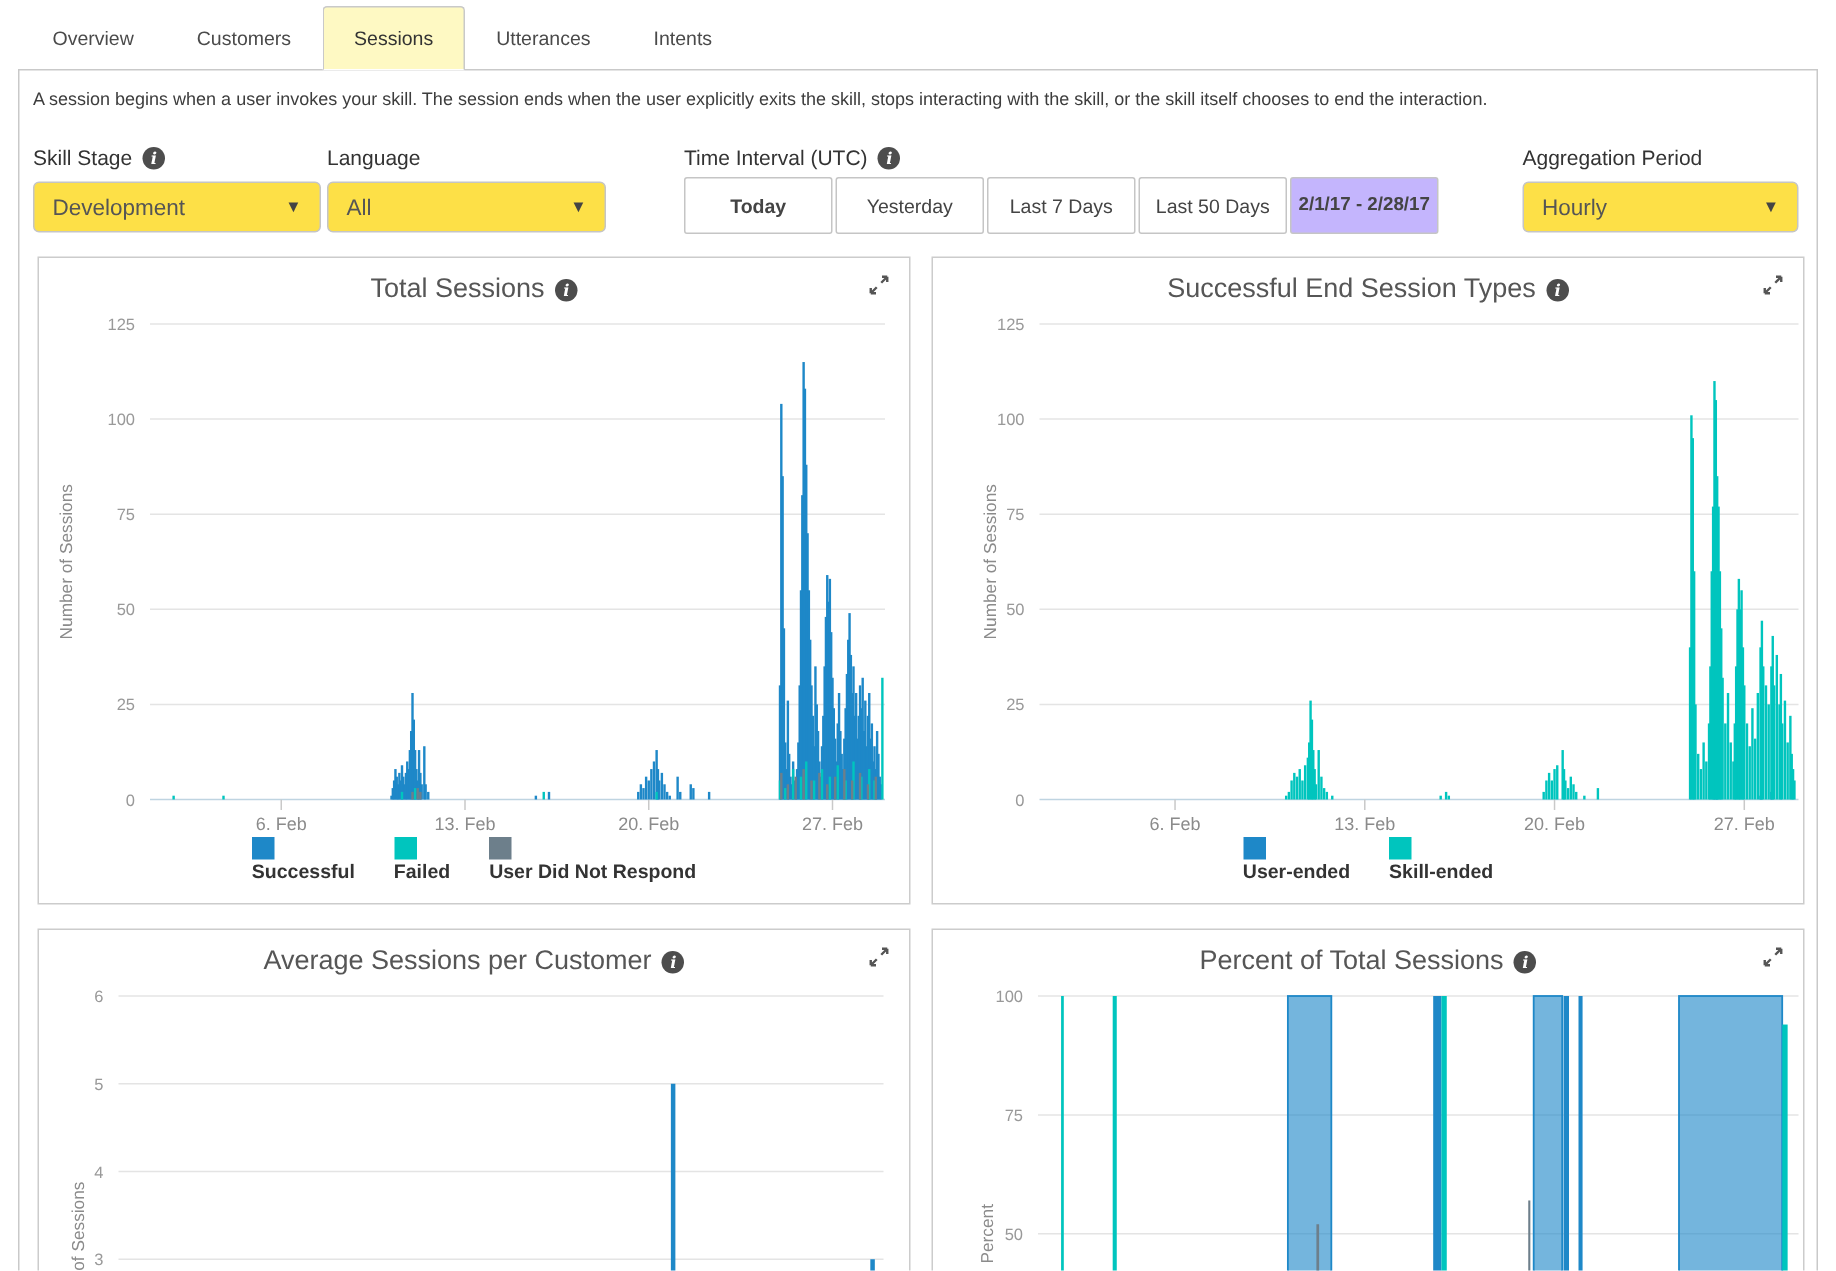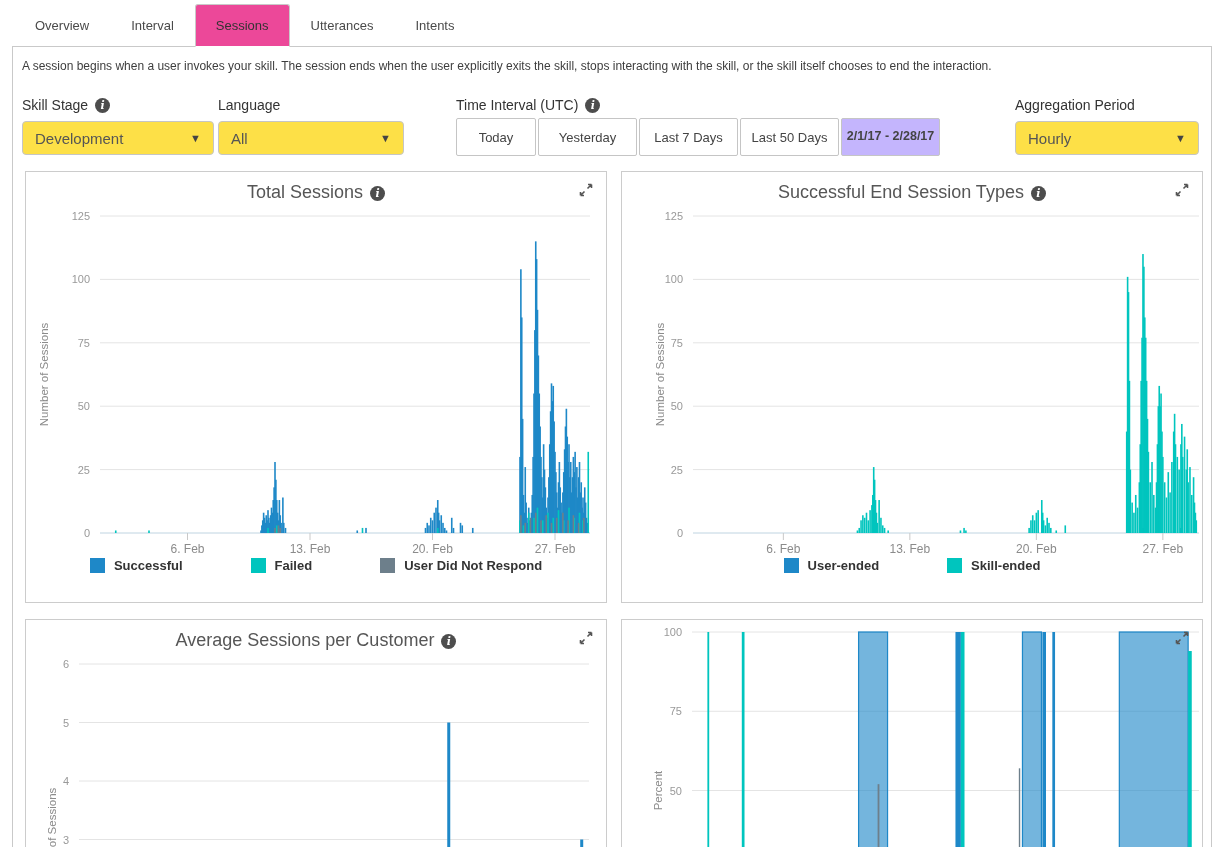--- a/index.html
+++ b/index.html
@@ -3,21 +3,21 @@
 <meta charset="utf-8">
 <style>
   html,body{margin:0;padding:0;}
   body{width:1224px;height:847px;overflow:hidden;background:#fff;
        font-family:"Liberation Sans",sans-serif;color:#333;position:relative;}
   
   .tabbar{position:absolute;top:0;left:0;right:0;height:46px;display:flex;
           align-items:flex-end;padding-left:14px;z-index:3;}
   .tab{padding:13px 20px 13px;font-size:13px;color:#4a4a4a;cursor:pointer;
        border:1px solid transparent;margin-bottom:-1px;background:transparent;}
-  .tab.active{background:#ec4899;border-color:#c9c9c9;border-bottom-color:#fff;
+  .tab.active{background:#fef9c3;border-color:#c9c9c9;border-bottom-color:#fff;
        border-radius:3px 3px 0 0;color:#333;}
   
   .main{position:absolute;left:12px;right:12px;top:46px;height:900px;
         border:1px solid #c9c9c9;background:#fff;}
   .desc{position:absolute;left:9px;top:12px;font-size:12px;color:#3d3d3d;}
   .flabel{font-size:14px;color:#333;white-space:nowrap;}
   .select{height:34px;border:1px solid #c5c5c5;border-radius:4px;display:flex;
           align-items:center;justify-content:space-between;padding:0 12px;
           font-size:15px;color:#555;background:#fde047;cursor:pointer;box-sizing:border-box;}
   .caret{font-size:11px;color:#444;}
@@ -30,31 +30,31 @@
   .info{display:inline-block;width:15px;height:15px;border-radius:50%;background:#4d4d4d;
         color:#fff;font-size:11px;line-height:15px;text-align:center;
         font-family:"DejaVu Serif",serif;font-style:italic;font-weight:bold;
         margin-left:7px;vertical-align:1px;}
   
   .panel{position:absolute;width:580px;height:430px;border:1px solid #ccc;background:#fff;}
   .ptitle{text-align:center;font-size:18px;color:#565656;margin:8px 0 0;height:24px;line-height:24px;}
   .expand{position:absolute;top:10px;right:12px;cursor:pointer;}
   .legend{display:flex;justify-content:center;margin-top:2px;font-size:13px;
           font-weight:bold;color:#333;}
-  .legend-item{display:flex;align-items:flex-start;margin:0 34px;}
+  .legend-item{display:flex;align-items:flex-start;margin:0 13px;flex-direction:column;}
   .legend-item .sw{width:15px;height:15px;display:inline-block;margin-right:9px;}
   svg{display:block;}
   text{font-family:"Liberation Sans",sans-serif;}
 </style>
 </head>
 <body>
 
 <nav class="tabbar" id="tabbar">
     <div class="tab">Overview</div>
-    <div class="tab">Interval</div>
+    <div class="tab">Customers</div>
     <div class="tab active">Sessions</div>
     <div class="tab">Utterances</div>
     <div class="tab">Intents</div>
   </nav>
 
 <div class="main">
   <div class="desc">A session begins when a user invokes your skill. The session ends when the user explicitly exits the skill, stops interacting with the skill, or the skill itself chooses to end the interaction.</div>
 
   <div style="position:absolute;left:9px;top:50px;" class="flabel">
     <span>Skill Stage</span><span class="info">i</span>
@@ -69,21 +69,21 @@
   </div>
   <div class="select" style="position:absolute;left:205px;top:74px;width:186px;align-items:center;">
     <span>All</span>
       <span class="caret">▼</span>
   </div>
 
   <div style="position:absolute;left:443px;top:50px;" class="flabel">
     <span>Time Interval (UTC)</span><span class="info">i</span>
   </div>
   <div class="btnrow" style="left:443px;top:71px;" id="timebtns">
-      <div class="btn" style="width: 80px;">Today</div>
+      <div class="btn" style="width: 99px; font-weight: bold;">Today</div>
       <div class="btn" style="width: 99px;">Yesterday</div>
       <div class="btn" style="width: 99px;">Last 7 Days</div>
       <div class="btn" style="width: 99px;">Last 50 Days</div>
       <div class="btn selected">2/1/17 - 2/28/17</div>
     </div>
 
   <div style="position:absolute;left:1002px;top:50px;" class="flabel">
     <span>Aggregation Period</span>
   </div>
   <div class="select" style="position:absolute;left:1002px;top:74px;width:184px;">
@@ -461,20 +461,21 @@
         <line x1="53" x2="563" y1="70.5" y2="70.5" stroke="#e4e4e4" stroke-width="1"></line>
         <text x="43" y="74.5" text-anchor="end" font-size="11" fill="#999999">5</text>
         <line x1="53" x2="563" y1="12" y2="12" stroke="#e4e4e4" stroke-width="1"></line>
         <text x="43" y="16" text-anchor="end" font-size="11" fill="#999999">6</text>
         <text x="30" y="187.5" font-size="11.5" fill="#8b8b8b" text-anchor="middle" transform="rotate(-90 30 187.5)">Number of Sessions</text>
         <rect x="421.25" y="70.5" width="3" height="292.5" fill="#1E88C8"></rect>
         <rect x="554.2142857142858" y="187.5" width="3" height="175.5" fill="#1E88C8"></rect>
       </svg>
     </div>
   <div class="panel" style="left:608px;top:572px;" id="panel3">
+    <div class="ptitle"><span>Percent of Total Sessions</span><span class="info">i</span></div>
     <span class="expand">
       <svg width="16" height="16" viewBox="0 0 16 16">
           <g stroke="#555" stroke-width="1.6" fill="none">
             <path d="M9.5 6.5 L13.5 2.5 M13.5 2.5 H10 M13.5 2.5 V6"></path>
             <path d="M6.5 9.5 L2.5 13.5 M2.5 13.5 H6 M2.5 13.5 V10"></path>
           </g>
         </svg>
     </span>
   <svg width="578" height="352">
         <line x1="70" x2="577" y1="170.5" y2="170.5" stroke="#e4e4e4" stroke-width="1"></line>

